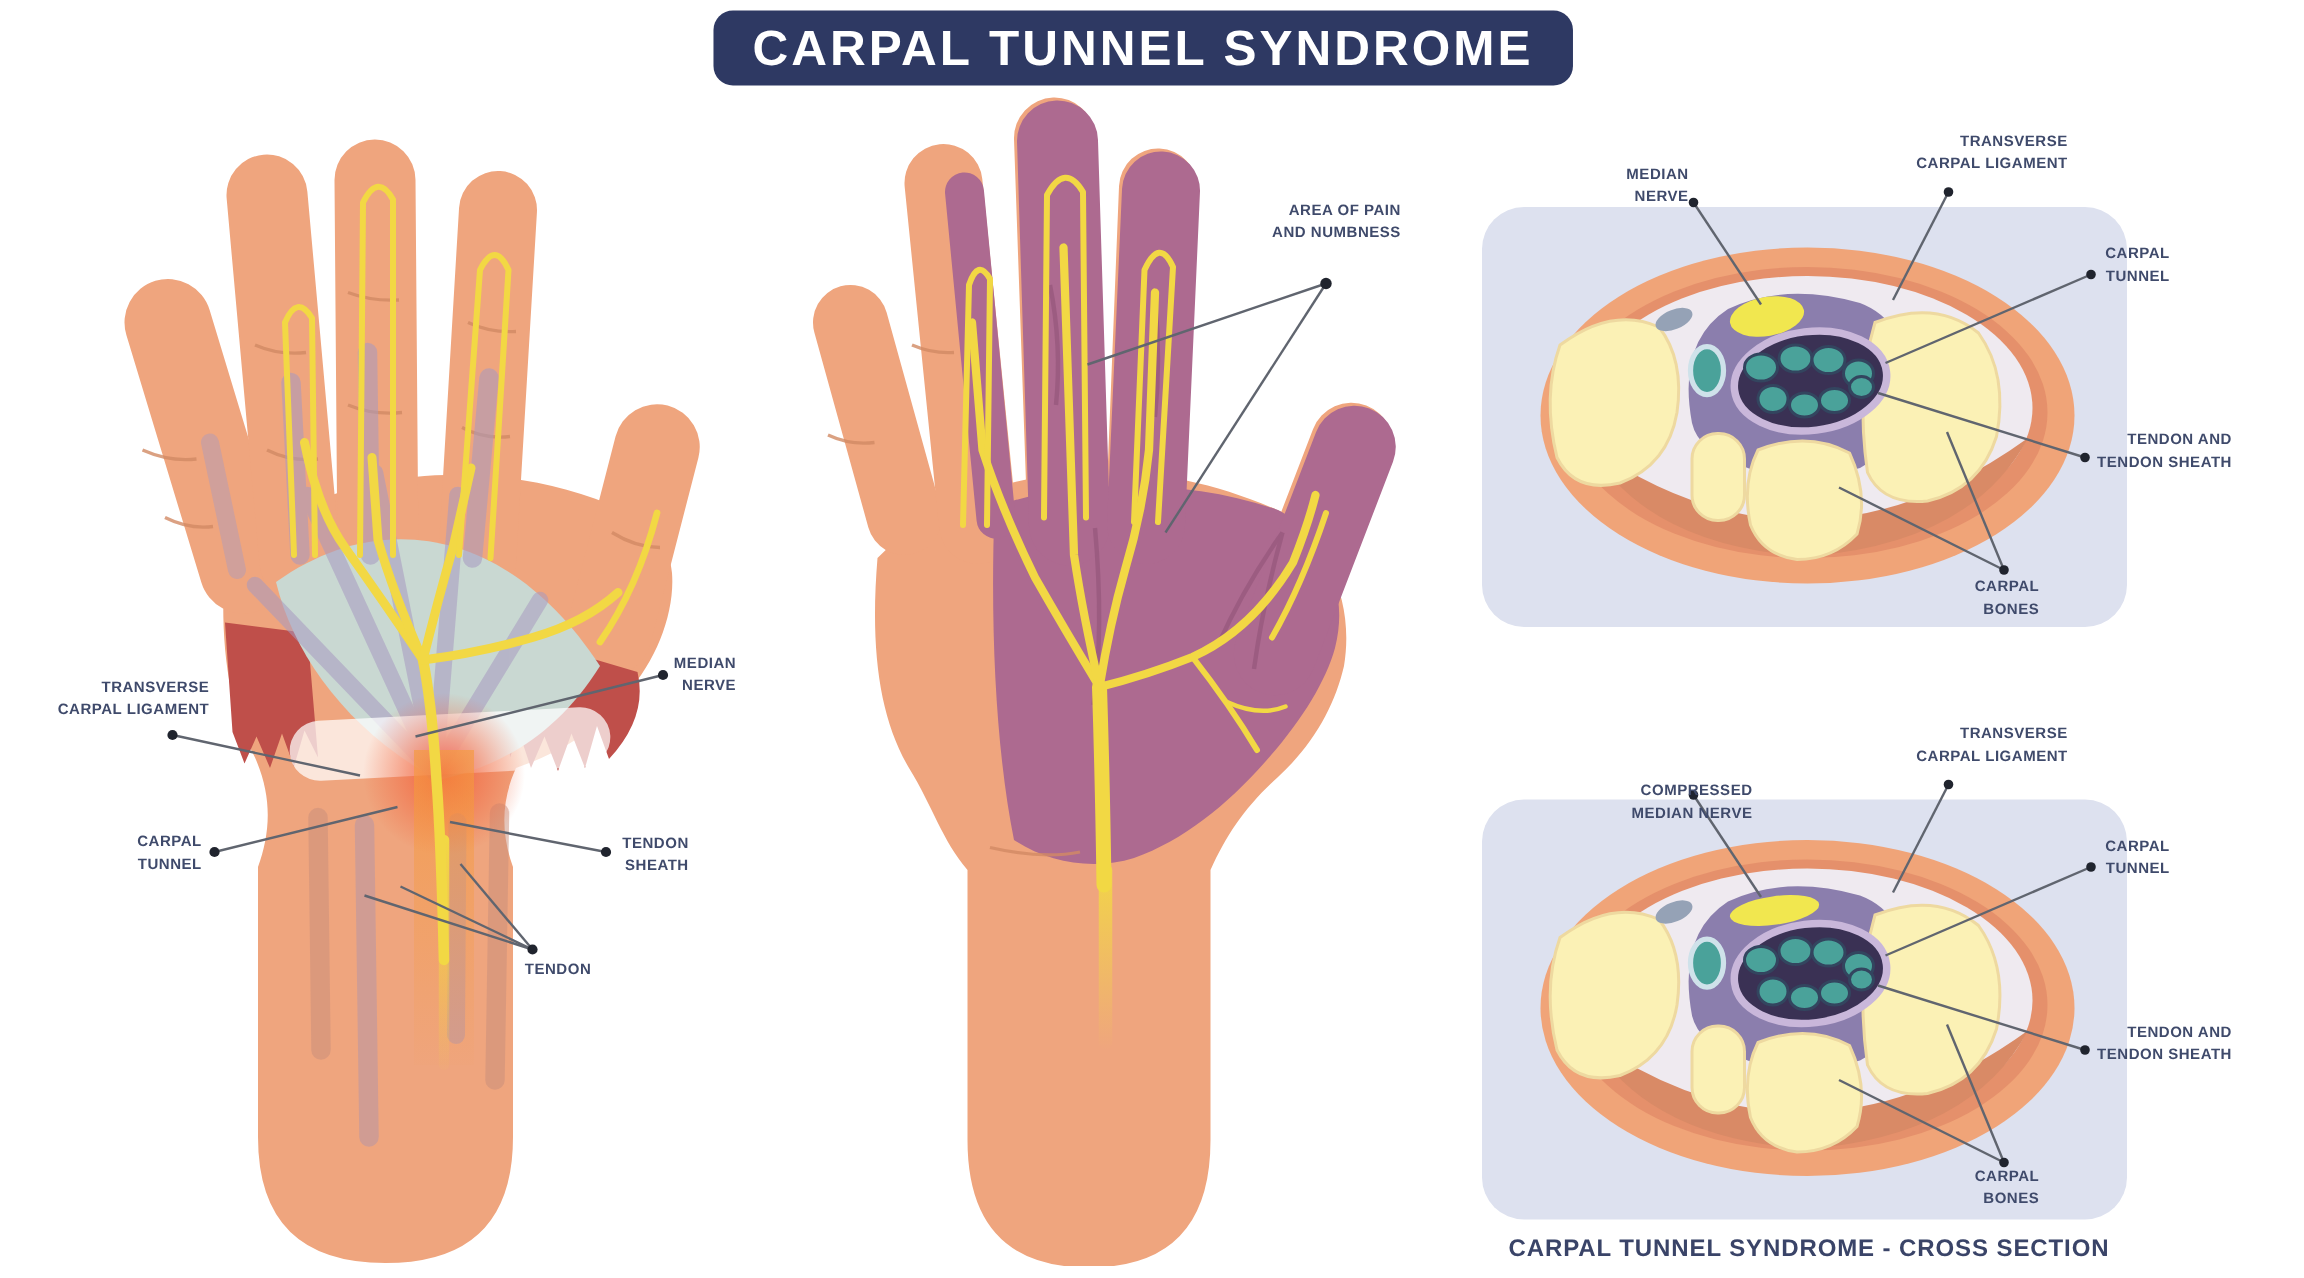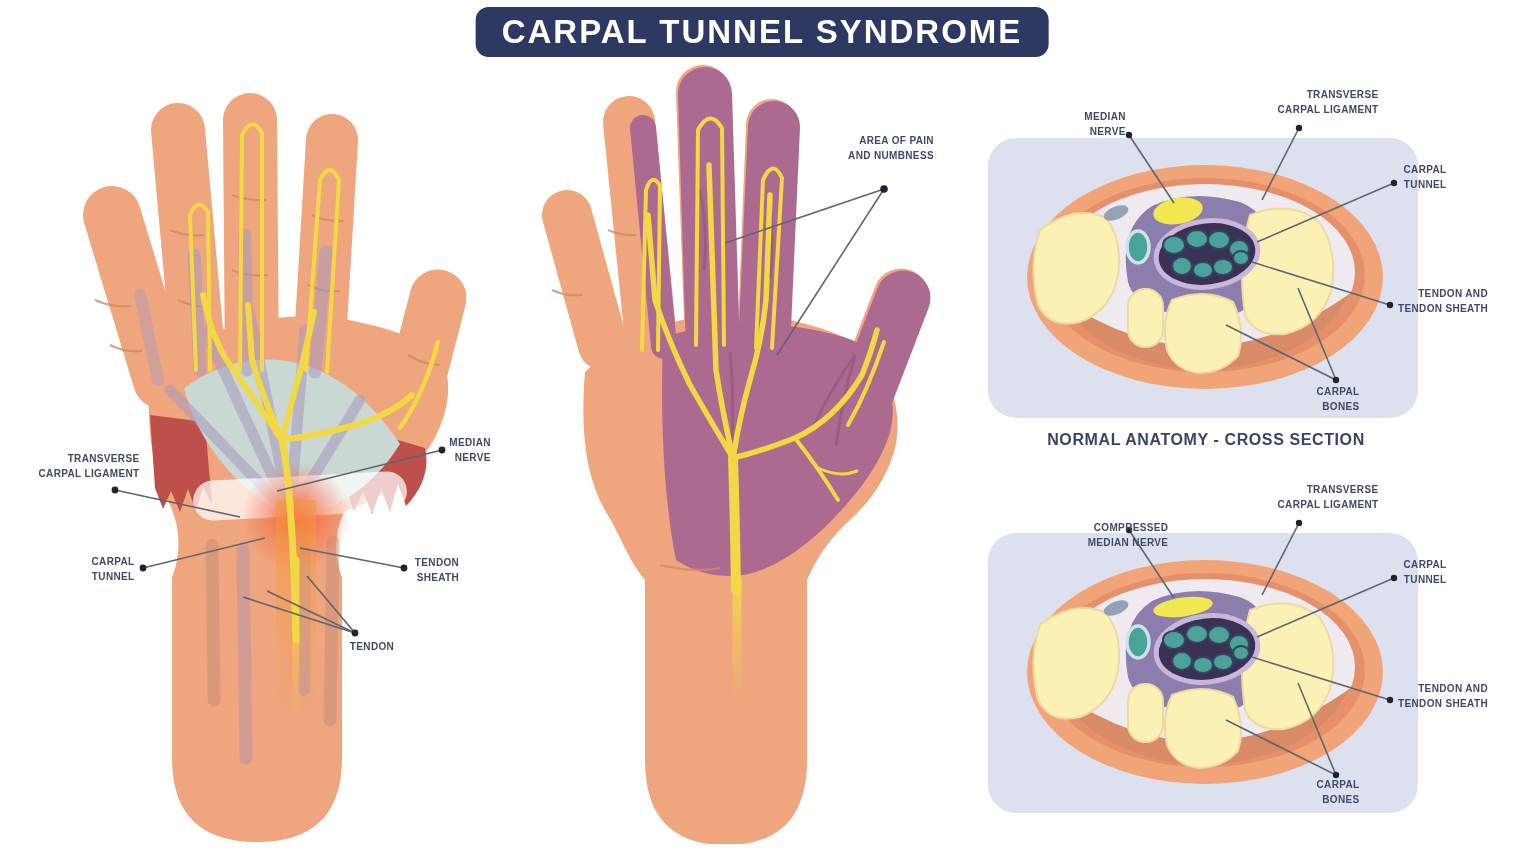--- a/index.html
+++ b/index.html
@@ -269,26 +269,26 @@
   <div class="label" style="left:1105px;top:110px">MEDIAN
 NERVE</div>
   <div class="label" style="left:1328px;top:88px">TRANSVERSE
 CARPAL LIGAMENT</div>
   <div class="label" style="left:1425px;top:163px">CARPAL
 TUNNEL</div>
   <div class="label" style="left:1443px;top:287px">TENDON AND
 TENDON SHEATH</div>
   <div class="label" style="left:1338px;top:385px">CARPAL
 BONES</div>
-  <div class="caption" style="left:1206px;top:431px">NORMAL ANATOMY - CROSS SECTION</div>
 
   <div class="label" style="left:1128px;top:521px">COMPRESSED
 MEDIAN NERVE</div>
   <div class="label" style="left:1328px;top:483px">TRANSVERSE
 CARPAL LIGAMENT</div>
   <div class="label" style="left:1425px;top:558px">CARPAL
 TUNNEL</div>
   <div class="label" style="left:1443px;top:682px">TENDON AND
 TENDON SHEATH</div>
   <div class="label" style="left:1338px;top:778px">CARPAL
 BONES</div>
+  <div class="caption" style="left:1206px;top:824px">CARPAL TUNNEL SYNDROME - CROSS SECTION</div>
 
 </div>
 
 </body></html>

